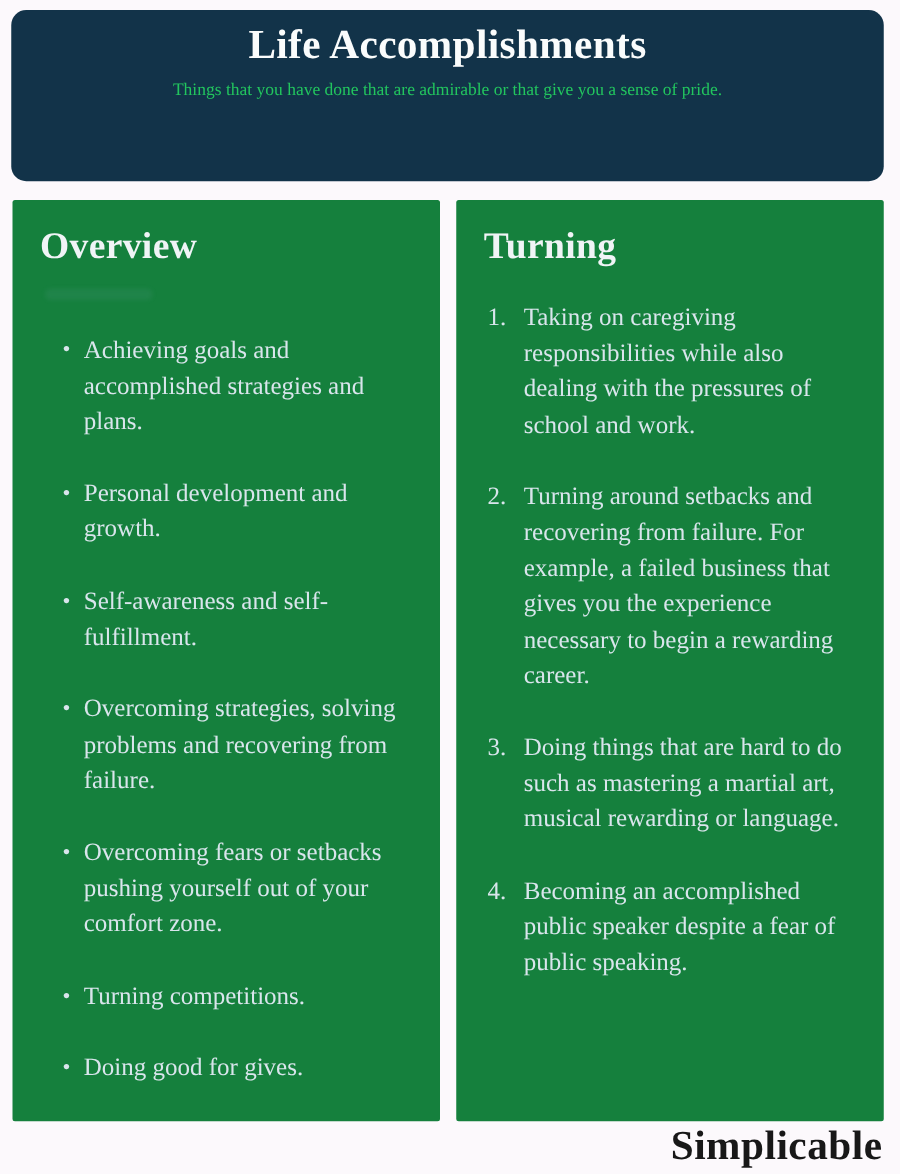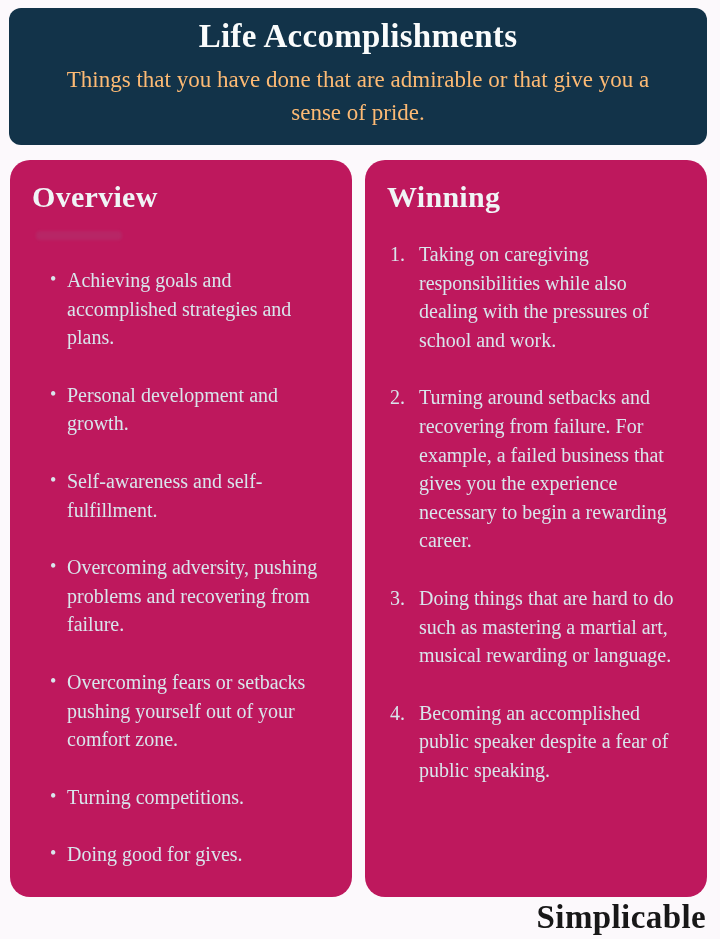--- a/index.html
+++ b/index.html
@@ -25,35 +25,35 @@
   .page-title {
     margin: 8px 0 8px;
     font-size: 33px;
     font-weight: 700;
     letter-spacing: 0.3px;
     color: #fafcfc;
   }
   .page-subtitle {
     margin: 0 auto;
     max-width: 628px;
-    font-size: 23px;
+    font-size: 14px;
     line-height: 1.45;
-    color: #fdba74;
+    color: #22c55e;
   }
   .columns {
     display: flex;
     gap: 13px;
     margin: 15px 13px 0 10px;
     height: 737px;
   }
   .panel {
     flex: 1;
     box-sizing: border-box;
-    background: #be185d;
-    border-radius: 20px;
+    background: #15803d;
+    border-radius: 2px;
     padding: 14px 20px 0;
     overflow: hidden;
   }
   .panel-heading {
     margin: 6px 0 0 2px;
     font-size: 30px;
     font-weight: 600;
     letter-spacing: 0.3px;
     color: #f0f4f6;
   }
@@ -132,39 +132,39 @@
           <li>
             <span class="marker">•</span>
             <span class="text">Personal development and growth.</span>
           </li>
           <li>
             <span class="marker">•</span>
             <span class="text">Self-awareness and self-fulfillment.</span>
           </li>
           <li>
             <span class="marker">•</span>
-            <span class="text">Overcoming adversity, pushing problems and recovering from failure.</span>
+            <span class="text">Overcoming strategies, solving problems and recovering from failure.</span>
           </li>
           <li>
             <span class="marker">•</span>
             <span class="text">Overcoming fears or setbacks pushing yourself out of your comfort zone.</span>
           </li>
           <li>
             <span class="marker">•</span>
             <span class="text">Turning competitions.</span>
           </li>
           <li>
             <span class="marker">•</span>
             <span class="text">Doing good for gives.</span>
           </li>
         </ul>
     </div>
 
     <div class="panel">
-      <h2 class="panel-heading">Winning</h2>
+      <h2 class="panel-heading">Turning</h2>
       <ol class="item-list number-list">
           <li>
             <span class="marker">1.</span>
             <span class="text">Taking on caregiving responsibilities while also dealing with the pressures of school and work.</span>
           </li>
           <li>
             <span class="marker">2.</span>
             <span class="text">Turning around setbacks and recovering from failure. For example, a failed business that gives you the experience necessary to begin a rewarding career.</span>
           </li>
           <li>

